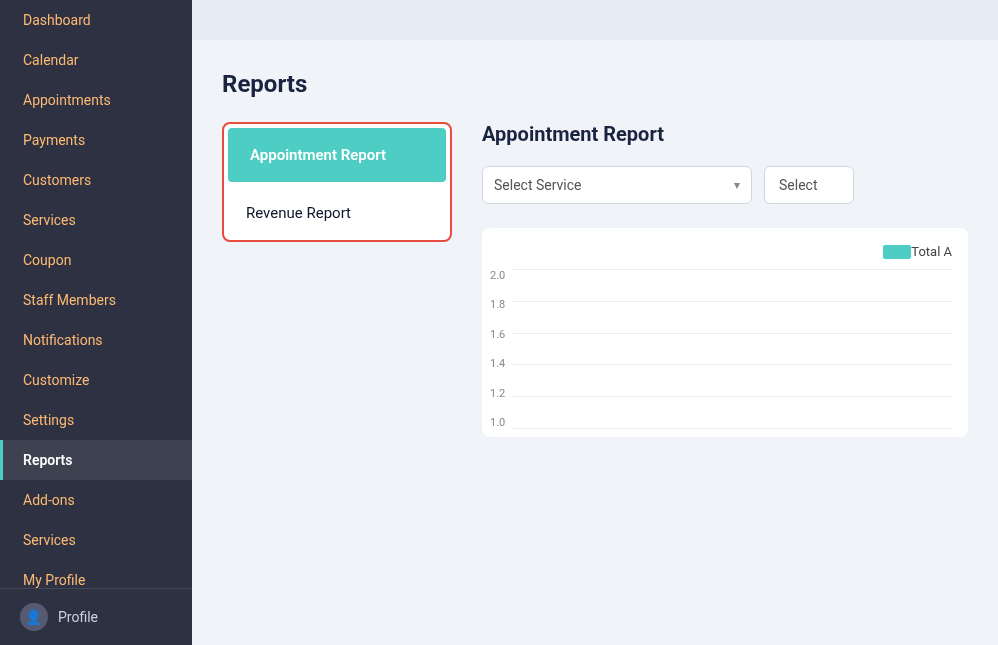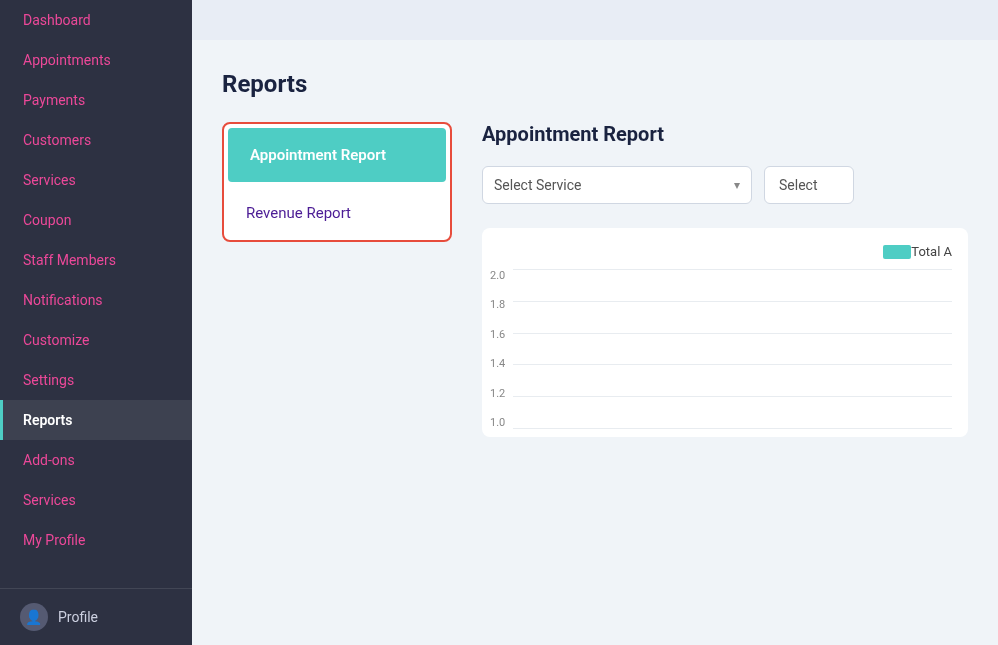--- a/index.html
+++ b/index.html
@@ -24,21 +24,21 @@
     }
     .sidebar-nav {
       flex: 1;
       overflow-y: auto;
     }
     .sidebar-item {
       display: flex;
       align-items: center;
       padding: 12px 20px;
       font-size: 14px;
-      color: #ec4899;
+      color: #fdba74;
       cursor: pointer;
       border-left: 3px solid transparent;
       transition: background 0.15s;
     }
     .sidebar-item.active {
       color: #fff;
       font-weight: 600;
       background: rgba(255,255,255,0.08);
       border-left: 3px solid #4ecdc4;
     }
@@ -103,21 +103,21 @@
       border: 2px solid #e74c3c;
       border-radius: 8px;
       width: 230px;
       min-width: 230px;
       overflow: hidden;
     }
 
     .report-menu-item {
       padding: 18px 22px;
       font-size: 15px;
-      color: #4c1d95;
+      color: #0f172a;
       cursor: pointer;
       border-bottom: 1px solid #eee;
       transition: background 0.15s;
     }
     .report-menu-item:last-child {
       border-bottom: none;
     }
     .report-menu-item.active {
       background: #4ecdc4;
       color: #fff;
@@ -251,20 +251,21 @@
       padding-left: 8px;
     }
   </style>
 </head>
 <body>
 
 <div class="sidebar">
   <div class="sidebar-nav">
 
   <div class="sidebar-item">Dashboard</div>
+      <div class="sidebar-item">Calendar</div>
       <div class="sidebar-item">Appointments</div>
       <div class="sidebar-item">Payments</div>
       <div class="sidebar-item">Customers</div>
       <div class="sidebar-item">Services</div>
       <div class="sidebar-item">Coupon</div>
       <div class="sidebar-item">Staff Members</div>
       <div class="sidebar-item">Notifications</div>
       <div class="sidebar-item">Customize</div>
       <div class="sidebar-item">Settings</div>
       <div class="sidebar-item active">Reports</div>

